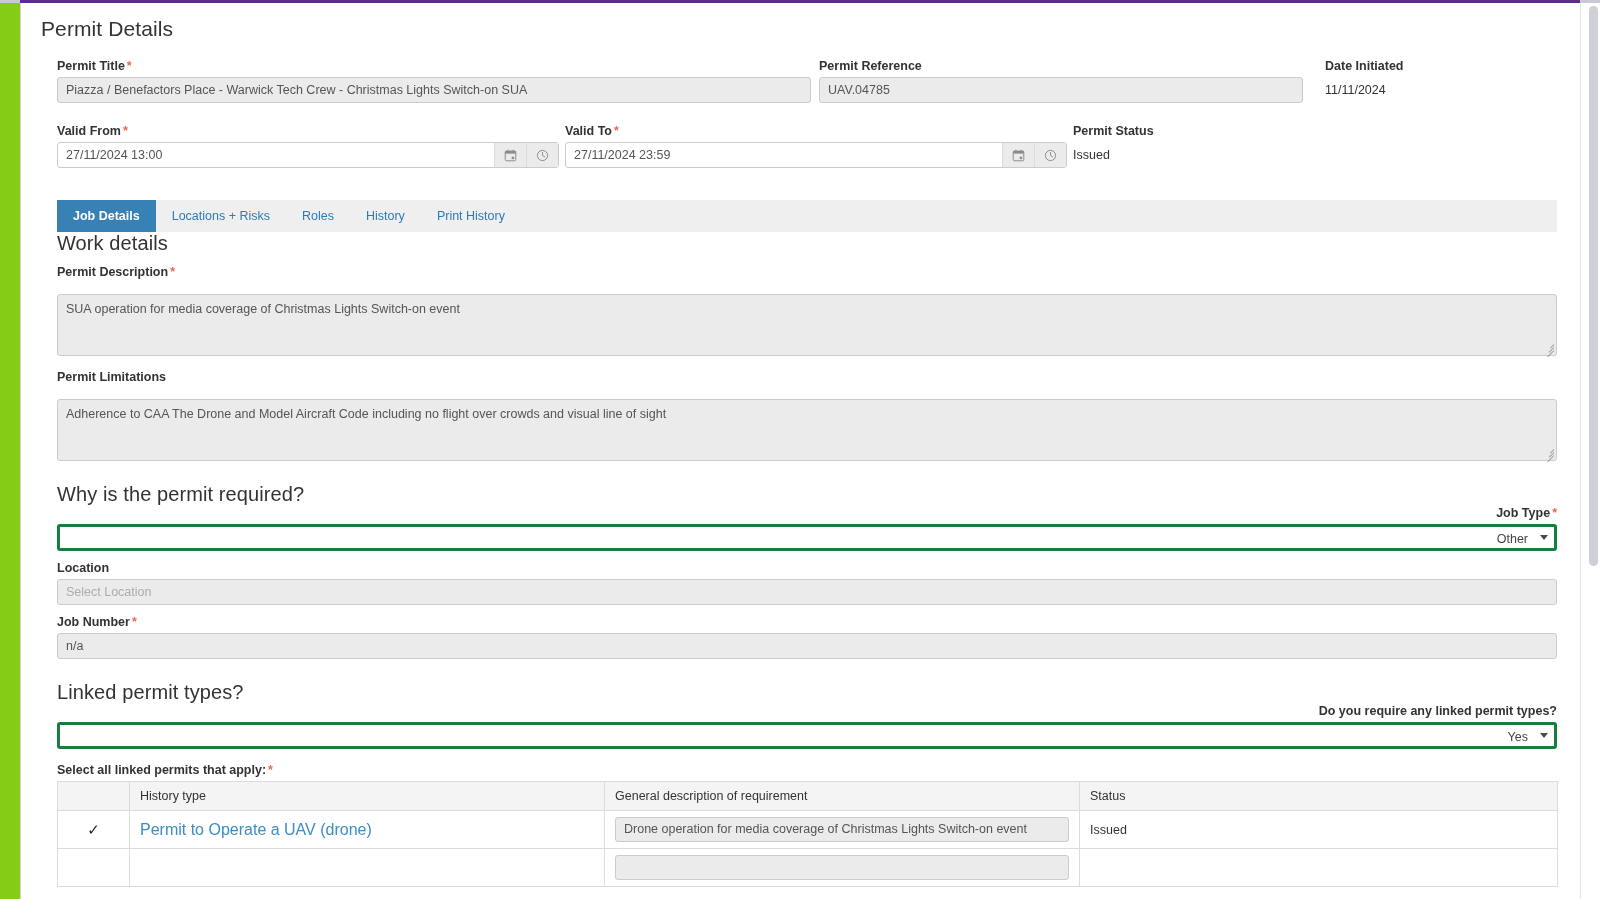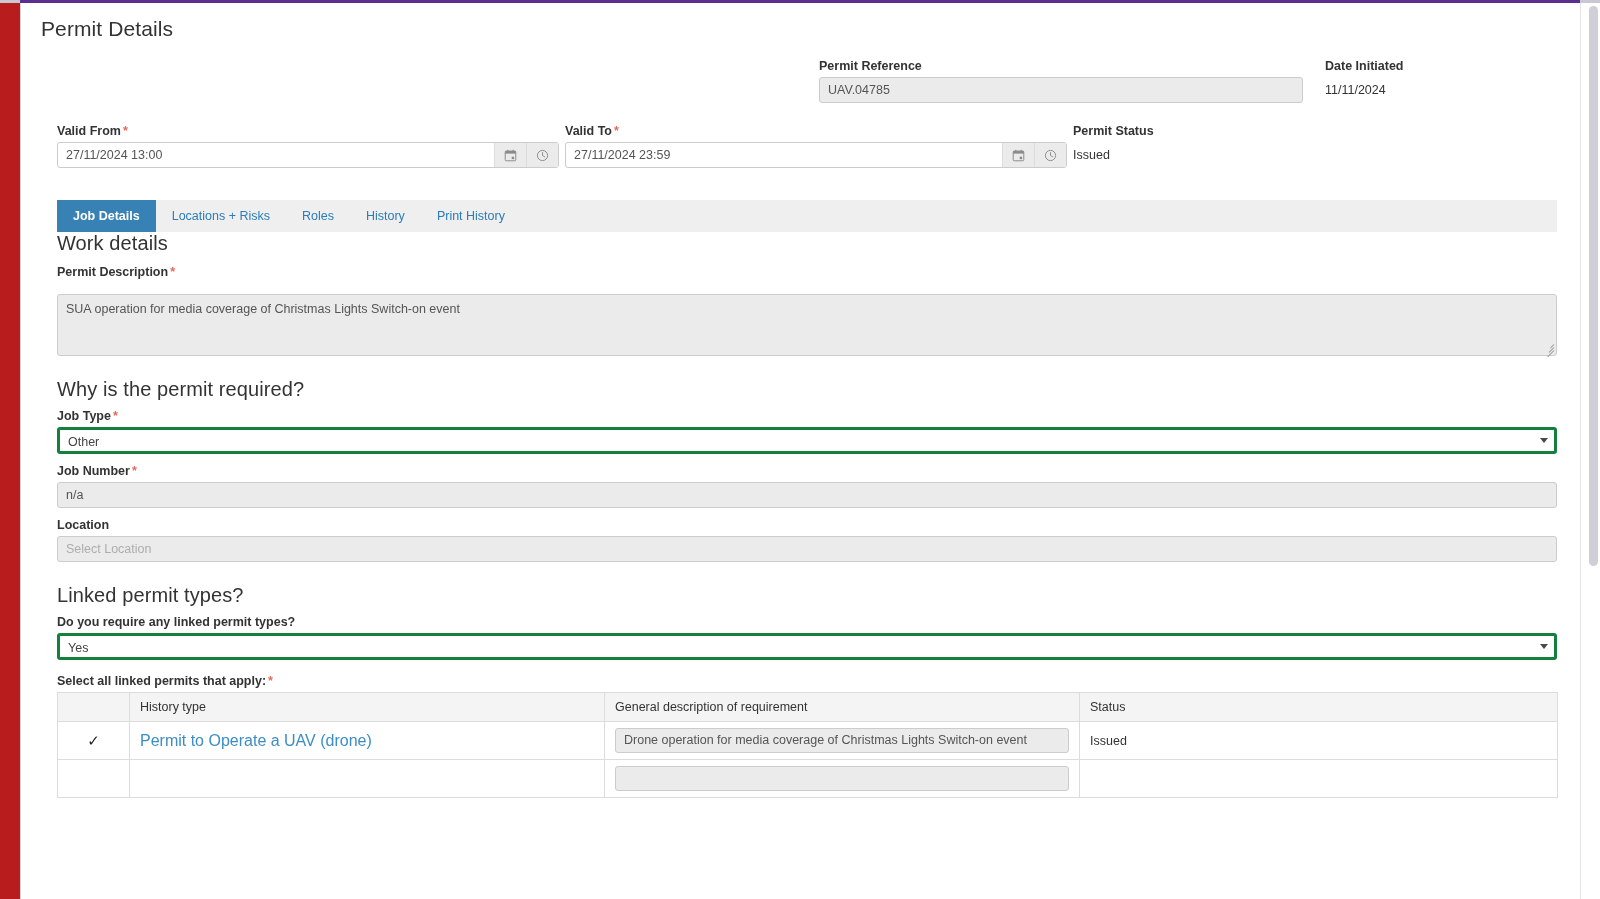--- a/index.html
+++ b/index.html
@@ -10,21 +10,21 @@
     height: 899px;
     overflow: hidden;
     background: #ffffff;
     font-family: "Liberation Sans", sans-serif;
   }
 
   .viewport {
     position: relative;
     width: 1600px;
     height: 899px;
-    background: #b91c1c;
+    background: #84cc16;
     overflow: hidden;
   }
 
   
   .top-accent {
     position: absolute;
     left: 20px;
     top: 0;
     width: 1560px;
     height: 3px;
@@ -266,21 +266,21 @@
     vertical-align: middle;
     background: #ffffff;
     height: 36px;
   }
   td.c-check { text-align: center; padding: 6px 4px; }
   .check-glyph { font-size: 15px; color: #222222; line-height: 1; }
   .lnk { color: #3c8dc5; text-decoration: none; font-size: 16px; }
   td .inp { height: 25px; line-height: 23px; }
   .mt14 { margin-top: 14px; }
   .mt10 { margin-top: 10px; }
-  .mt8  { margin-top: 8px; }
+  .mt8  { margin-top: 0; text-align: right; }
 </style>
 </head>
 <body>
 
 <div class="viewport">
 
   <div class="top-accent-fill"></div>
   <div class="top-accent"></div>
 
   <div class="scroll-gutter">
@@ -288,20 +288,24 @@
   </div>
 
   <div class="page">
 
     <h1 class="page-title">Permit Details</h1>
 
     <div class="content">
 
       <div class="row" style="height:62px; margin-top:18px;">
 
+        <div style="position:absolute; left:20px; top:0; width:754px;">
+          <label class="fld-label"><span>Permit Title</span><span class="req">*</span></label>
+          <div class="inp">Piazza / Benefactors Place - Warwick Tech Crew - Christmas Lights Switch-on SUA</div>
+        </div>
 
         <div style="position:absolute; left:782px; top:0; width:484px;">
           <label class="fld-label">Permit Reference</label>
           <div class="inp">UAV.04785</div>
         </div>
 
         <div style="position:absolute; left:1288px; top:0; width:230px;">
           <label class="fld-label">Date Initiated</label>
           <div class="static-val">11/11/2024</div>
         </div>
@@ -382,43 +386,54 @@
           <div class="ta-wrap">
             <div class="ta">SUA operation for media coverage of Christmas Lights Switch-on event</div>
             <div class="ta-grip">
                 <i></i>
                 <i></i>
                 <i></i>
               </div>
           </div>
         </div>
 
+        <div class="mt14">
+          <label class="fld-label">Permit Limitations</label>
+          <div class="ta-wrap">
+            <div class="ta">Adherence to CAA The Drone and Model Aircraft Code including no flight over crowds and visual line of sight</div>
+            <div class="ta-grip">
+                <i></i>
+                <i></i>
+                <i></i>
+              </div>
+          </div>
+        </div>
 
       </div>
 
       <div style="margin-left:20px; width:1500px;">
 
         <h2 class="section-title" style="margin-top:22px;">Why is the permit required?</h2>
 
         <div class="mt8">
           <label class="fld-label"><span>Job Type</span><span class="req">*</span></label>
           <div class="sel-wrap">
             <div class="sel">Other</div>
             <div class="sel-arrow"></div>
           </div>
         </div>
 
         <div class="mt10">
+          <label class="fld-label">Location</label>
+          <div class="inp placeholder">Select Location</div>
+        </div>
+
+        <div class="mt10">
           <label class="fld-label"><span>Job Number</span><span class="req">*</span></label>
           <div class="inp">n/a</div>
-        </div>
-
-        <div class="mt10">
-          <label class="fld-label">Location</label>
-          <div class="inp placeholder">Select Location</div>
         </div>
 
       </div>
 
       <div style="margin-left:20px; width:1500px;">
 
         <h2 class="section-title" style="margin-top:22px;">Linked permit types?</h2>
 
         <div class="mt8">
           <label class="fld-label">Do you require any linked permit types?</label>

